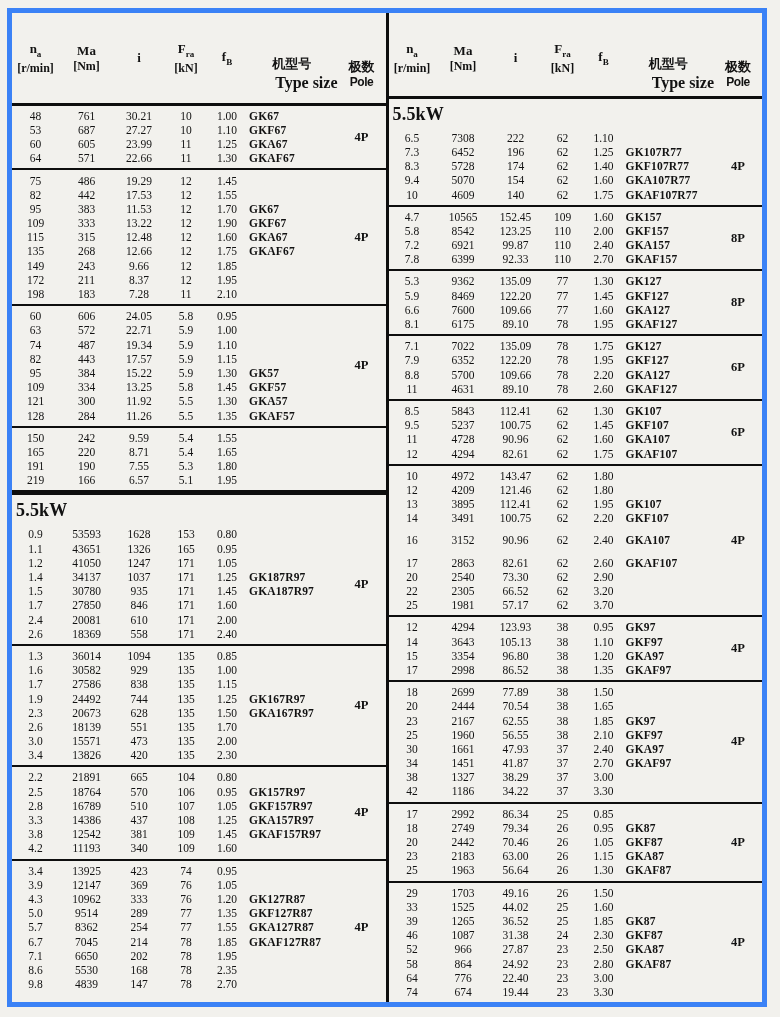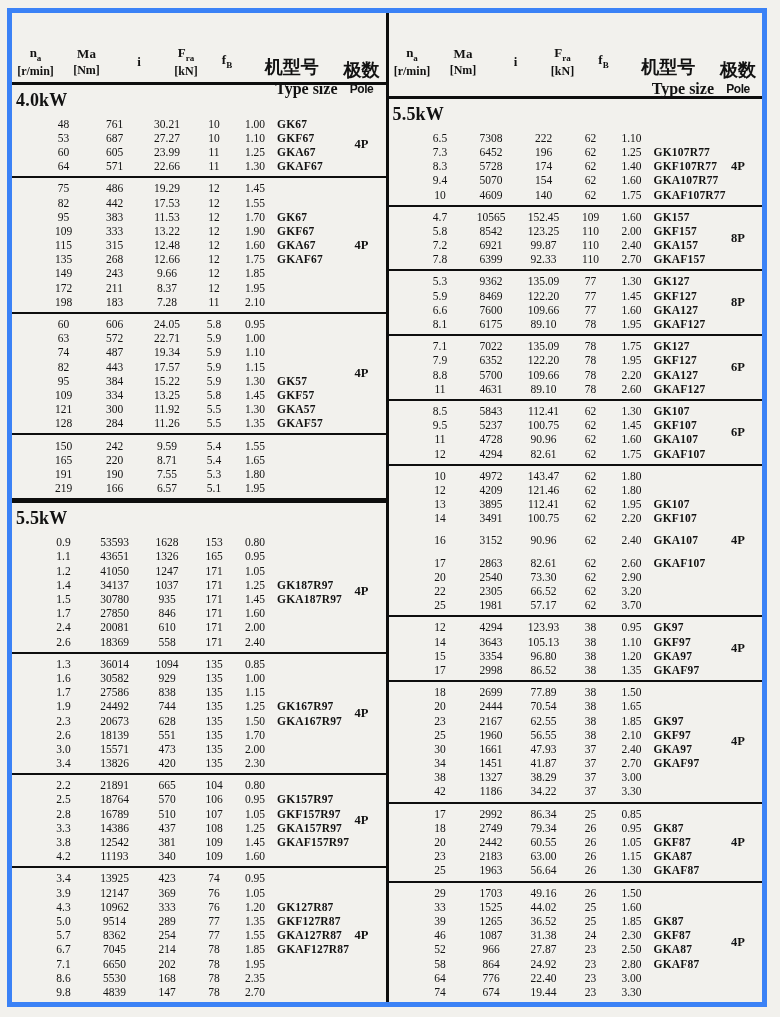--- a/index.html
+++ b/index.html
@@ -27,37 +27,37 @@
     align-items:center;
     padding:11px 0 9px 0;
     border-bottom:3px solid #0e0e0e;
     min-height:46px;
   }
   .hc { text-align:center; font-weight:bold; font-size:13px; line-height:1.3; }
   .hc sub { font-size:9px; }
   .hunit { font-size:12px; font-weight:bold; }
   .hen { font-size:16px;text-align:right; }
   .hen-mono { font-family:Liberation Sans, sans-serif; font-size:12px; letter-spacing:-0.5px; }
-  .hzh { font-size:18px;margin-top:32px; }
+  .hzh { font-size:13px;margin-top:32px; }
 
   
   .tbody { flex:1; display:flex; flex-direction:column; }
   .sec-title {
     font-size:18px; font-weight:bold;
     padding:5px 0 3px 4px;
     letter-spacing:0.2px;
   }
   .tbody > .sec-title:not(:first-child) { border-top:3px solid #0e0e0e; }
   .block {
     display:flex;
     border-bottom:2px solid #0e0e0e;
     padding:3px 0 3px 0;
   }
   .block.last { border-bottom:none; }
-  .rows { flex:1; min-width:0;padding-left:28px; }
+  .rows { flex:1; min-width:0; }
   .row {
     display:grid;
     grid-template-columns:47px 55px 50px 44px 38px 1fr;
     height:14.2px;
     align-items:center;
     font-size:11.5px;
   }
   .row.gap { margin-top:8px; }
   .c { text-align:center; white-space:nowrap; }
   .c.type { text-align:left; font-weight:bold; padding-left:3px; letter-spacing:0.2px; }
@@ -95,21 +95,20 @@
       <div class="hc">
         <div class="hzh">机型号</div>
         <div class="hen">Type size</div>
       </div>
       <div class="hc">
         <div class="hzh">极数</div>
         <div class="hen-mono">Pole</div>
       </div>
     </header>
     <div class="tbody" id="left-body">
-        <div class="sec-title">4.0kW</div>
         <div class="block">
           <div class="rows">
             <div class="row">
               <span class="c na">48</span>
               <span class="c ma">761</span>
               <span class="c i">30.21</span>
               <span class="c fra">10</span>
               <span class="c fb">1.00</span>
               <span class="c type">GK67</span>
             </div>
@@ -1018,21 +1017,21 @@
               <span class="c na">18</span>
               <span class="c ma">2749</span>
               <span class="c i">79.34</span>
               <span class="c fra">26</span>
               <span class="c fb">0.95</span>
               <span class="c type">GK87</span>
             </div>
             <div class="row">
               <span class="c na">20</span>
               <span class="c ma">2442</span>
-              <span class="c i">60.55</span>
+              <span class="c i">70.46</span>
               <span class="c fra">26</span>
               <span class="c fb">1.05</span>
               <span class="c type">GKF87</span>
             </div>
             <div class="row">
               <span class="c na">23</span>
               <span class="c ma">2183</span>
               <span class="c i">63.00</span>
               <span class="c fra">26</span>
               <span class="c fb">1.15</span>

